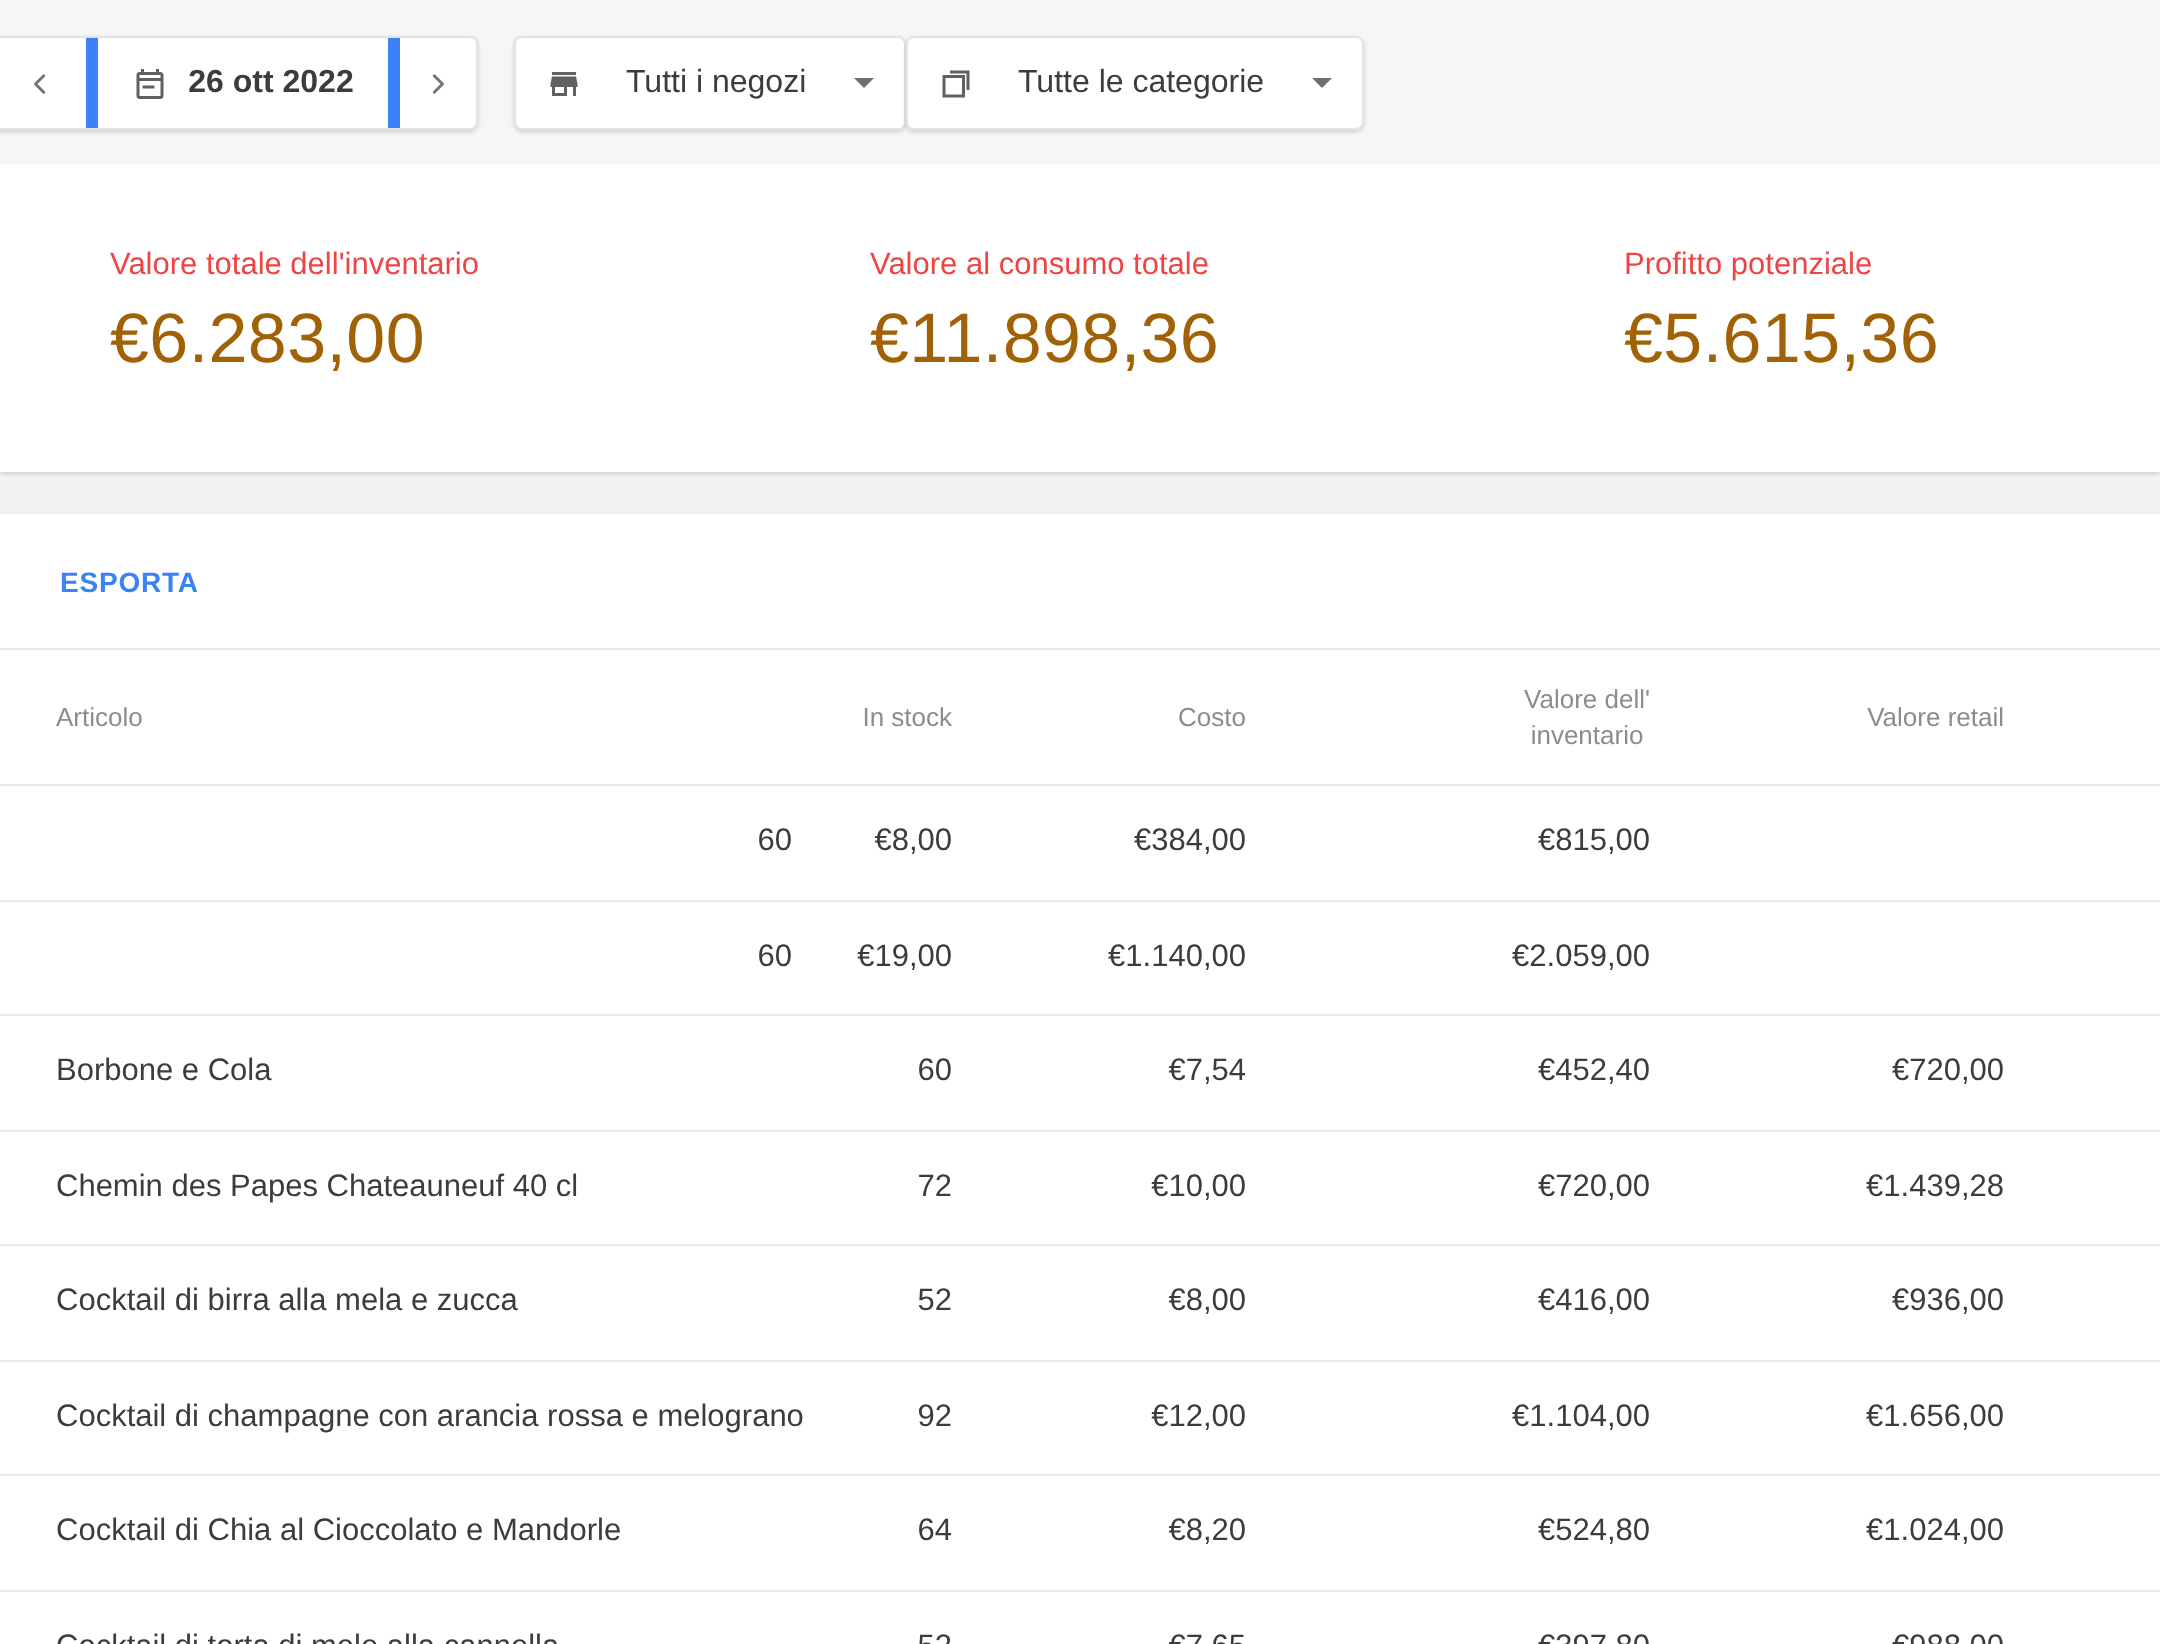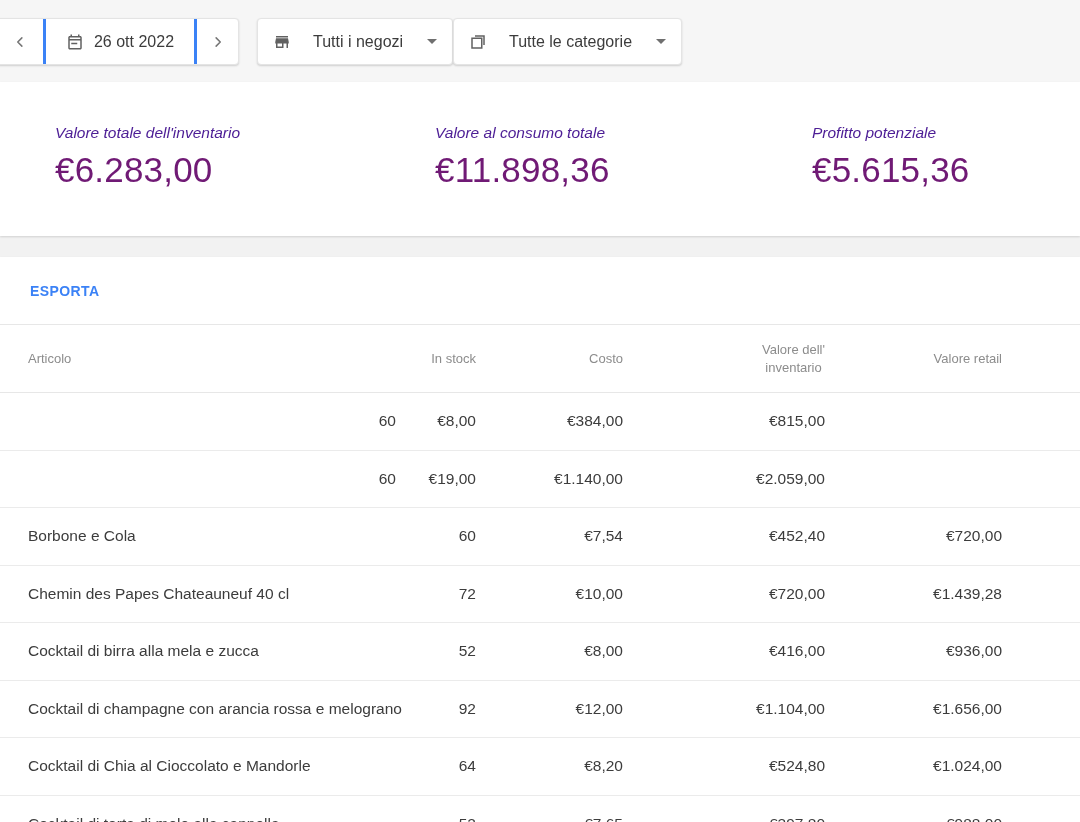--- a/index.html
+++ b/index.html
@@ -18,43 +18,43 @@
   }
   .tb-btn {
     position: absolute; top: 18px; height: 47px;
     background: #fff; border: 1px solid #e4e4e4; border-radius: 4px;
     box-shadow: 0 1px 2px rgba(0,0,0,0.16);
     display: flex; align-items: center;
     font-size: 16px; color: #3c3c3c;
   }
   .date-nav { left: -4px; }
   .seg { display: flex; align-items: center; justify-content: center; height: 100%; cursor: pointer; }
-  .seg + .seg { border-left: 3px solid #3b82f6; }
+  .seg + .seg { border-left: 6px solid #3b82f6; font-weight: bold; }
   .seg-prev { width: 46px; }
   .seg-date { width: 151px; gap: 10px; }
   .seg-next { width: 44px; }
   .filter-btn { cursor: pointer; padding: 0 15px; gap: 22px; }
   .filter-stores { left: 257px; }
   .filter-categories { left: 453px; }
   .caret { display: inline-block; width: 0; height: 0; margin-left: 2px;
     border-left: 5px solid transparent; border-right: 5px solid transparent;
     border-top: 5px solid #6f6f6f; }
   .icon { display: inline-flex; align-items: center; justify-content: center; }
 
   
   .summary-card {
     position: absolute; top: 82px; left: 0; width: 1080px; height: 154px;
     background: #fff; box-shadow: 0 1px 2px rgba(0,0,0,0.14);
   }
   .stat { position: absolute; top: 0; }
   .stat-1 { left: 55px; }
   .stat-2 { left: 435px; }
   .stat-3 { left: 812px; }
-  .stat-label { position: absolute; top: 42px; left: 0; font-size: 15.5px; color: #4c1d95; white-space: nowrap; font-style: italic; }
-  .stat-value { position: absolute; top: 68px; left: 0; font-size: 35px; color: #701a75; white-space: nowrap; letter-spacing: 0.2px; }
+  .stat-label { position: absolute; top: 42px; left: 0; font-size: 15.5px; color: #ef4444; white-space: nowrap; }
+  .stat-value { position: absolute; top: 68px; left: 0; font-size: 35px; color: #a16207; white-space: nowrap; letter-spacing: 0.2px; }
 
   
   .table-card {
     position: absolute; top: 257px; left: 0; width: 1080px; height: 640px;
     background: #fff; box-shadow: 0 1px 2px rgba(0,0,0,0.14);
   }
   .export-row {
     height: 68px; display: flex; align-items: center; padding-left: 28px;
     border-bottom: 1px solid #e7e7e7;
   }

